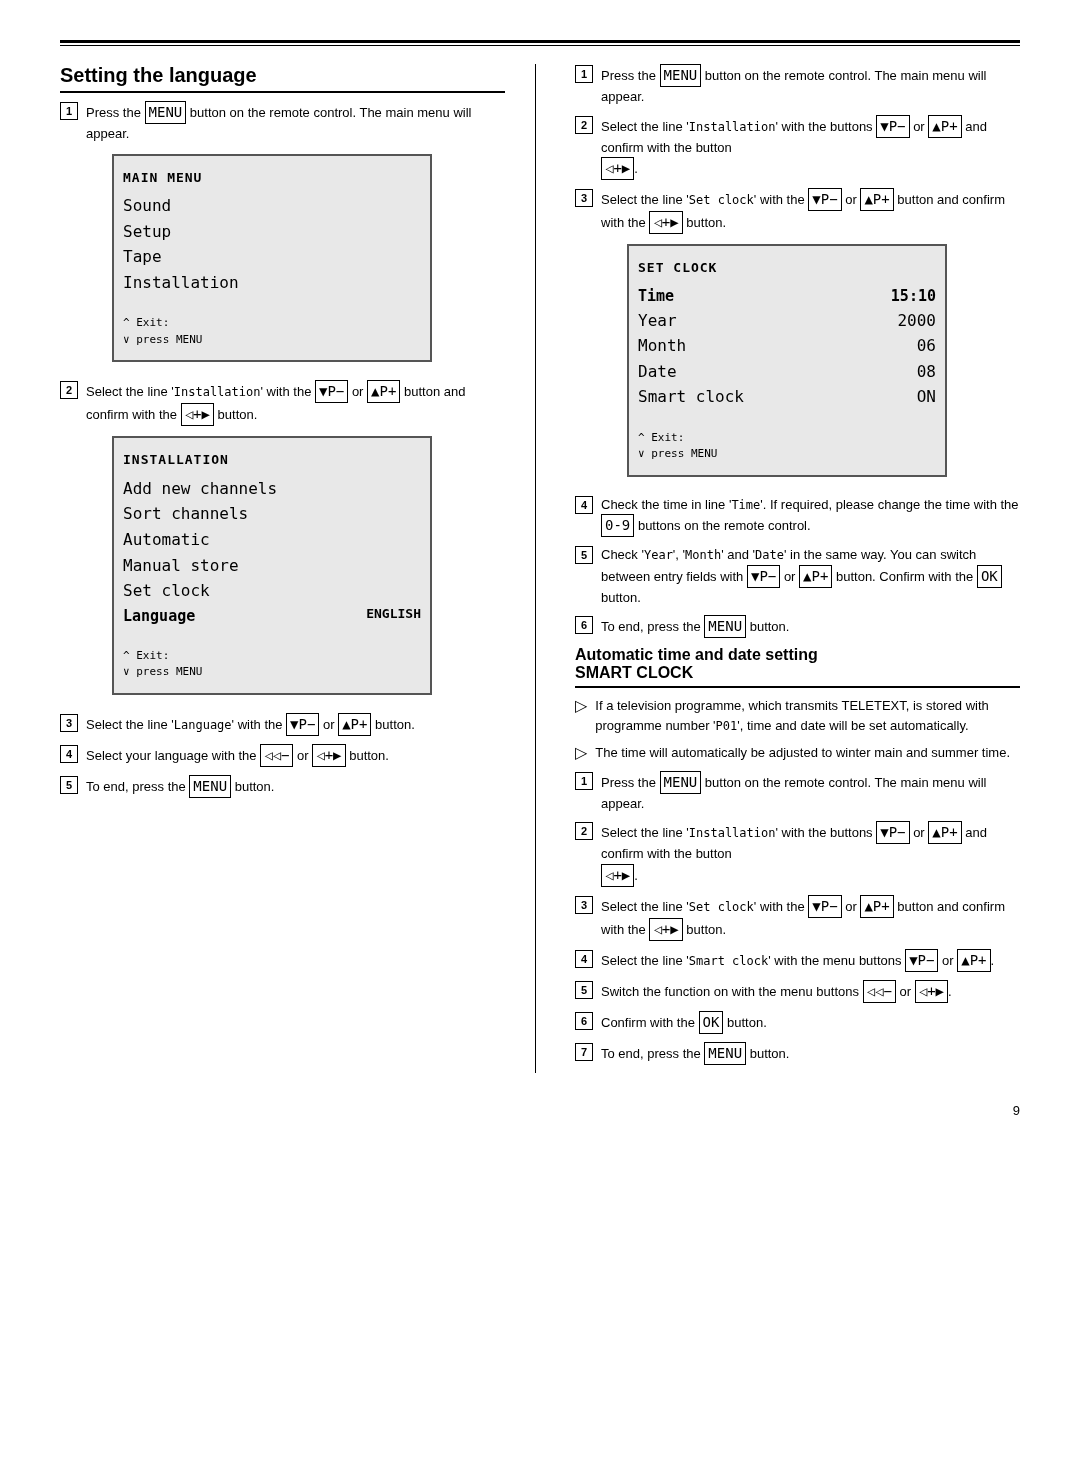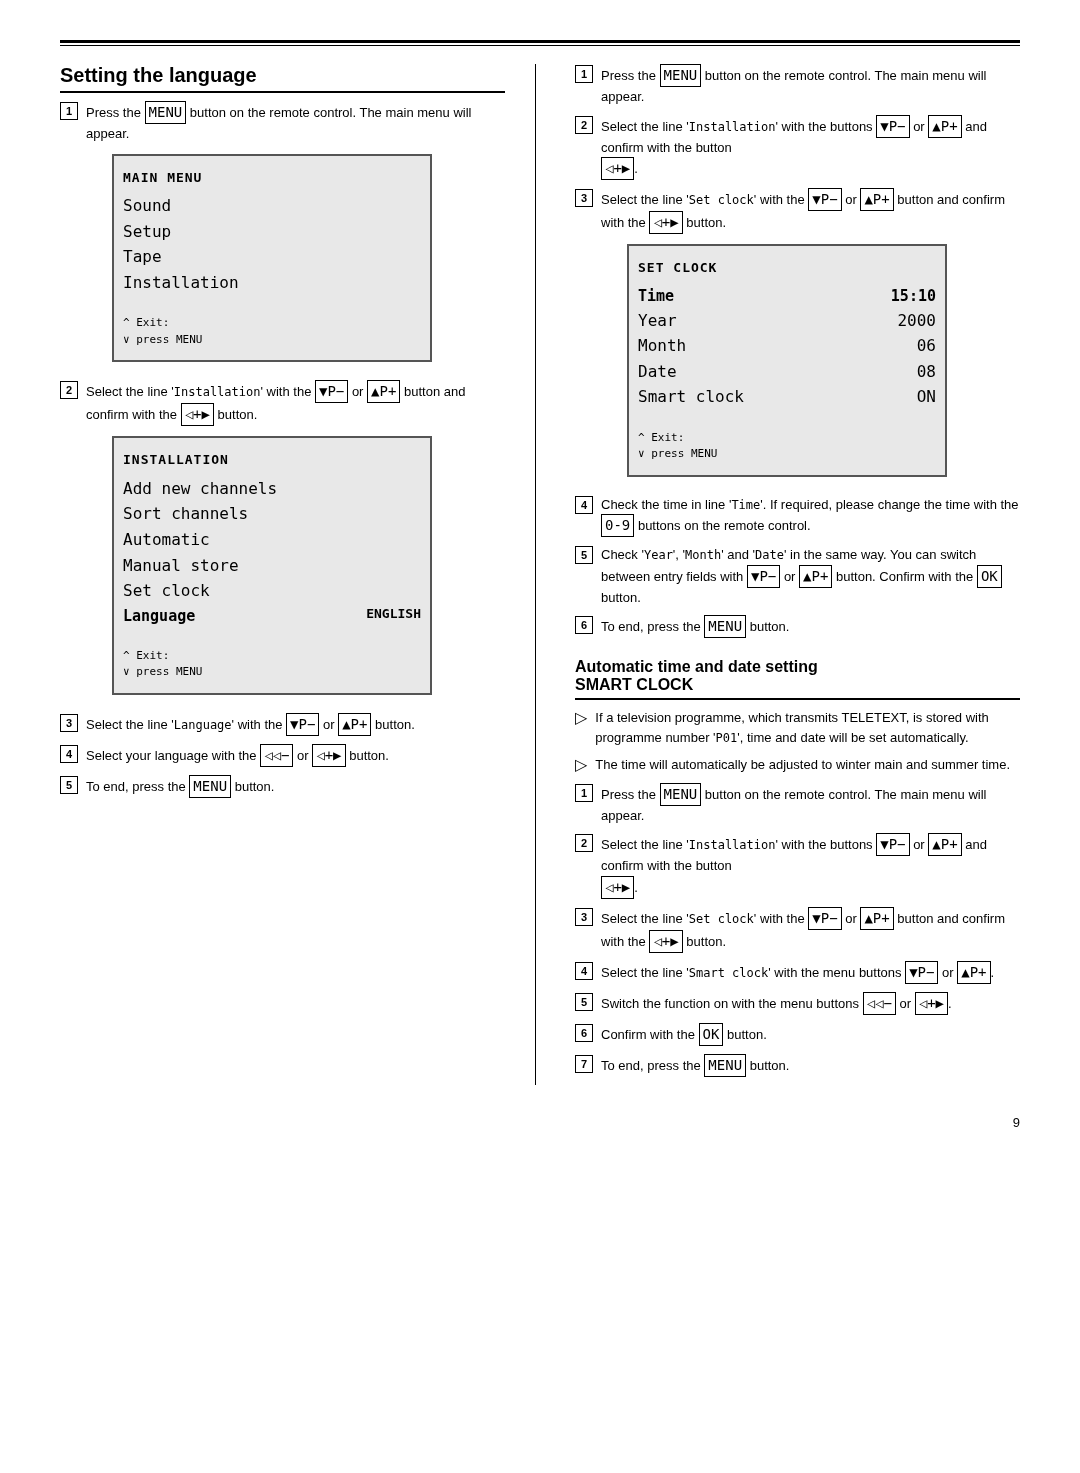--- a/index.html
+++ b/index.html
@@ -119,21 +119,21 @@
       font-size: 16px;
       flex-shrink: 0;
       margin-top: 0px;
     }
     .note-arrow-content {
       flex: 1;
       font-size: 13px;
       line-height: 1.5;
     }
     .section-sub {
-      margin-top: 20px;
+      margin-top: 8px;
     }
     h3 {
       font-size: 16px;
       font-weight: bold;
       margin-bottom: 8px;
       border-bottom: 2px solid #000;
       padding-bottom: 4px;
     }
     .page-num {
       text-align: right;

